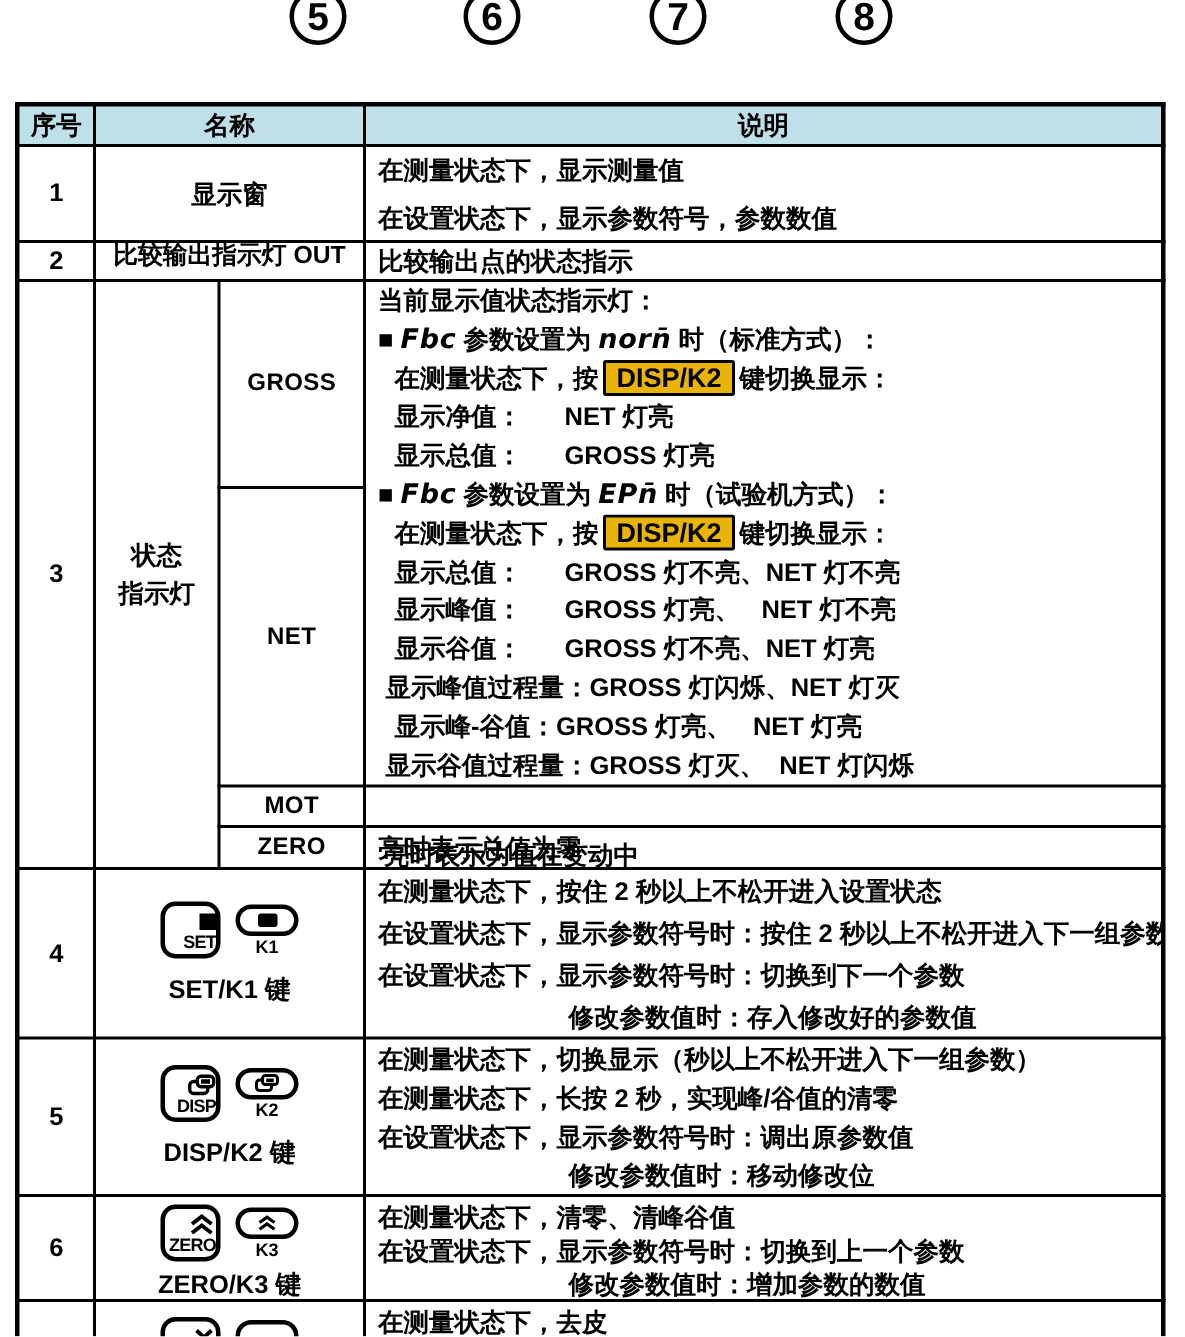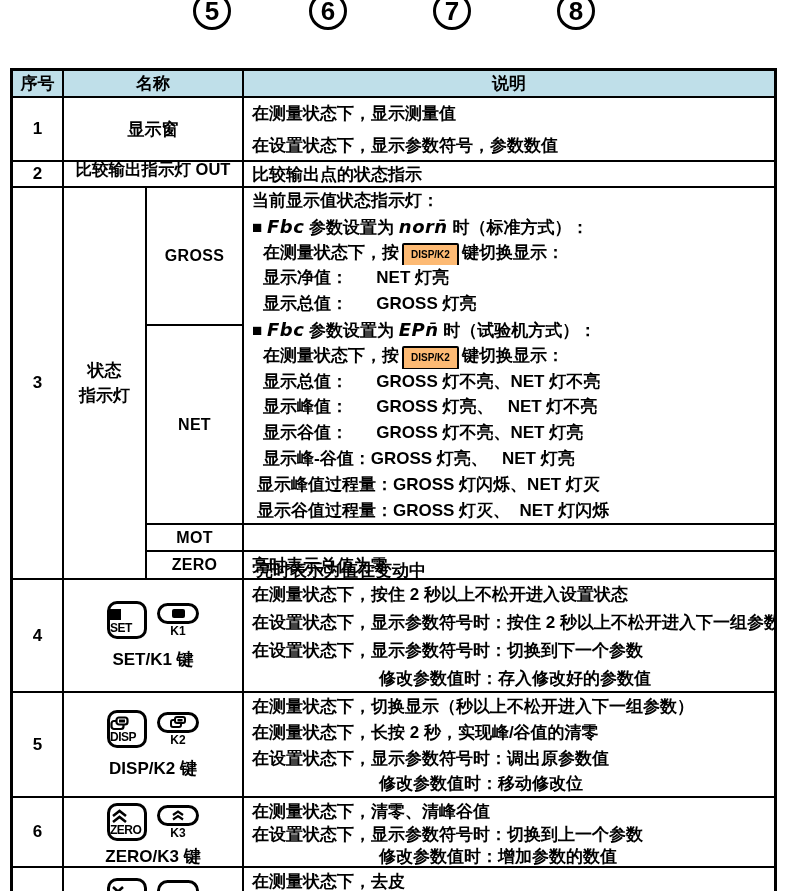--- a/index.html
+++ b/index.html
@@ -23,29 +23,29 @@
           font-weight:700; font-size:17px; text-align:center; }
   .cell.left { justify-content:flex-start; text-align:right; }
   .desc { position:absolute; font-weight:700; font-size:17px; }
   .dline { white-space:pre; padding-left:8px; overflow:hidden; }
   .p2 { padding-left:19px; }
   .p3 { padding-left:13px; }
   .indent { padding-left:135px; }
   .seg { font-style:italic; font-weight:700; font-size:18px; letter-spacing:.5px;
          font-family:"DejaVu Sans",sans-serif; }
   .keybox { display:inline-block; border:2px solid #000; border-radius:2px;
-            padding:0 7px; margin:0 3px; font-weight:700; font-size:10px;
-            line-height:20px; background:#fdba74; white-space:pre; }
+            padding:0 7px; margin:0 3px; font-weight:700; font-size:18px;
+            line-height:20px; background:#eab308; white-space:pre; }
   .sublabel { font-size:16px; font-weight:700; letter-spacing:.3px; }
   
   .keycell { position:absolute; display:flex; flex-direction:column;
              align-items:center; justify-content:center; }
   .iconrow { display:flex; align-items:flex-start; gap:10px; }
   .key-btn { width:40px; height:38px; border:3px solid #000; border-radius:10px;
-             background:#fff; display:flex; flex-direction:column; align-items:flex-start; }
+             background:#fff; display:flex; flex-direction:column; align-items:flex-end; }
   .key-btn .glyph { margin-top:3px; height:15px; display:flex; align-items:center; justify-content:center; }
   .key-btn .blabel { font-size:12px; font-weight:800; letter-spacing:-.5px; margin-top:-1px; }
   .sq { width:11px; height:11px; background:#000; }
   .pillgroup { display:flex; flex-direction:column; align-items:center; margin-top:2px; }
   .key-pill { width:42px; height:21px; border:3px solid #000; border-radius:11px;
               background:#fff; display:flex; align-items:center; justify-content:center; }
   .plabel { font-size:12px; font-weight:800; margin-top:0px; }
   .caption { font-size:17px; font-weight:700; margin-top:9px; }
   .minisq { width:13px; height:9px; background:#000; border-radius:2px; }
 </style>
@@ -118,22 +118,22 @@
       <div class="dline" style="line-height:25.8px;height:25.8px;">当前显示值状态指示灯：</div>
       <div class="dline" style="line-height:25.8px;height:25.8px;"><span>■ </span><span class="seg">Fbc</span><span> 参数设置为 </span><span class="seg">norn̄</span><span> 时（标准方式）：</span></div>
       <div class="dline p2" style="line-height:25.8px;height:25.8px;"><span>在测量状态下，按</span><span class="keybox">DISP/K2</span><span>键切换显示：</span></div>
       <div class="dline p2" style="line-height:25.8px;height:25.8px;">显示净值：      NET 灯亮</div>
       <div class="dline p2" style="line-height:25.8px;height:25.8px;">显示总值：      GROSS 灯亮</div>
       <div class="dline" style="line-height:25.8px;height:25.8px;"><span>■ </span><span class="seg">Fbc</span><span> 参数设置为 </span><span class="seg">EPn̄</span><span> 时（试验机方式）：</span></div>
       <div class="dline p2" style="line-height:25.8px;height:25.8px;"><span>在测量状态下，按</span><span class="keybox">DISP/K2</span><span>键切换显示：</span></div>
       <div class="dline p2" style="line-height:25.8px;height:25.8px;">显示总值：      GROSS 灯不亮、NET 灯不亮</div>
       <div class="dline p2" style="line-height:25.8px;height:25.8px;">显示峰值：      GROSS 灯亮、   NET 灯不亮</div>
       <div class="dline p2" style="line-height:25.8px;height:25.8px;">显示谷值：      GROSS 灯不亮、NET 灯亮</div>
+      <div class="dline p3" style="line-height:25.8px;height:25.8px;">显示峰值过程量：GROSS 灯闪烁、NET 灯灭</div>
       <div class="dline p2" style="line-height:25.8px;height:25.8px;">显示峰-谷值：GROSS 灯亮、   NET 灯亮</div>
-      <div class="dline p3" style="line-height:25.8px;height:25.8px;">显示峰值过程量：GROSS 灯闪烁、NET 灯灭</div>
       <div class="dline p3" style="line-height:25.8px;height:25.8px;">显示谷值过程量：GROSS 灯灭、  NET 灯闪烁</div>
     </div>
 
     <div class="cell left" style="left:234px;top:457px;width:530px;height:25px;padding-left:12px;margin-top:33px;">亮时表示力值在变动中</div>
     <div class="cell left" style="left:234px;top:484px;width:530px;height:26px;padding-left:8px;">亮时表示总值为零</div>
 
     <div class="cell" style="left:3px;top:512px;width:49px;height:111px;">4</div>
     <div class="keycell" style="left:54px;top:512px;width:178px;height:111px;">
       <div class="iconrow">
         <div class="key-btn">

